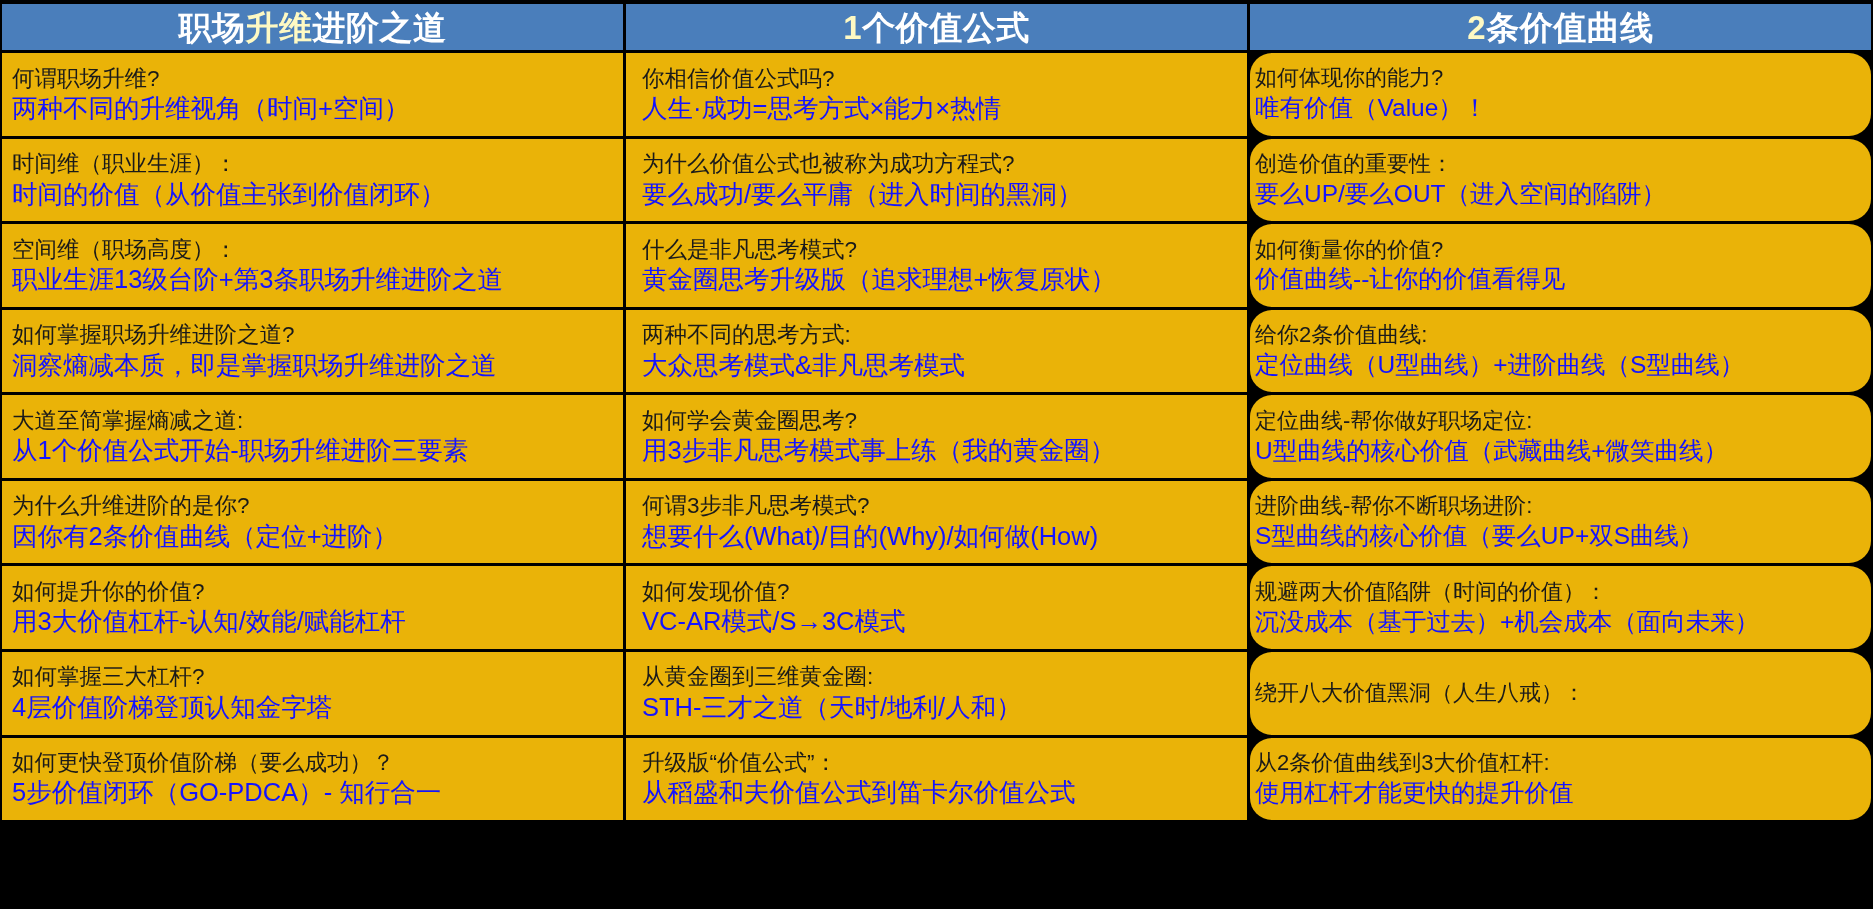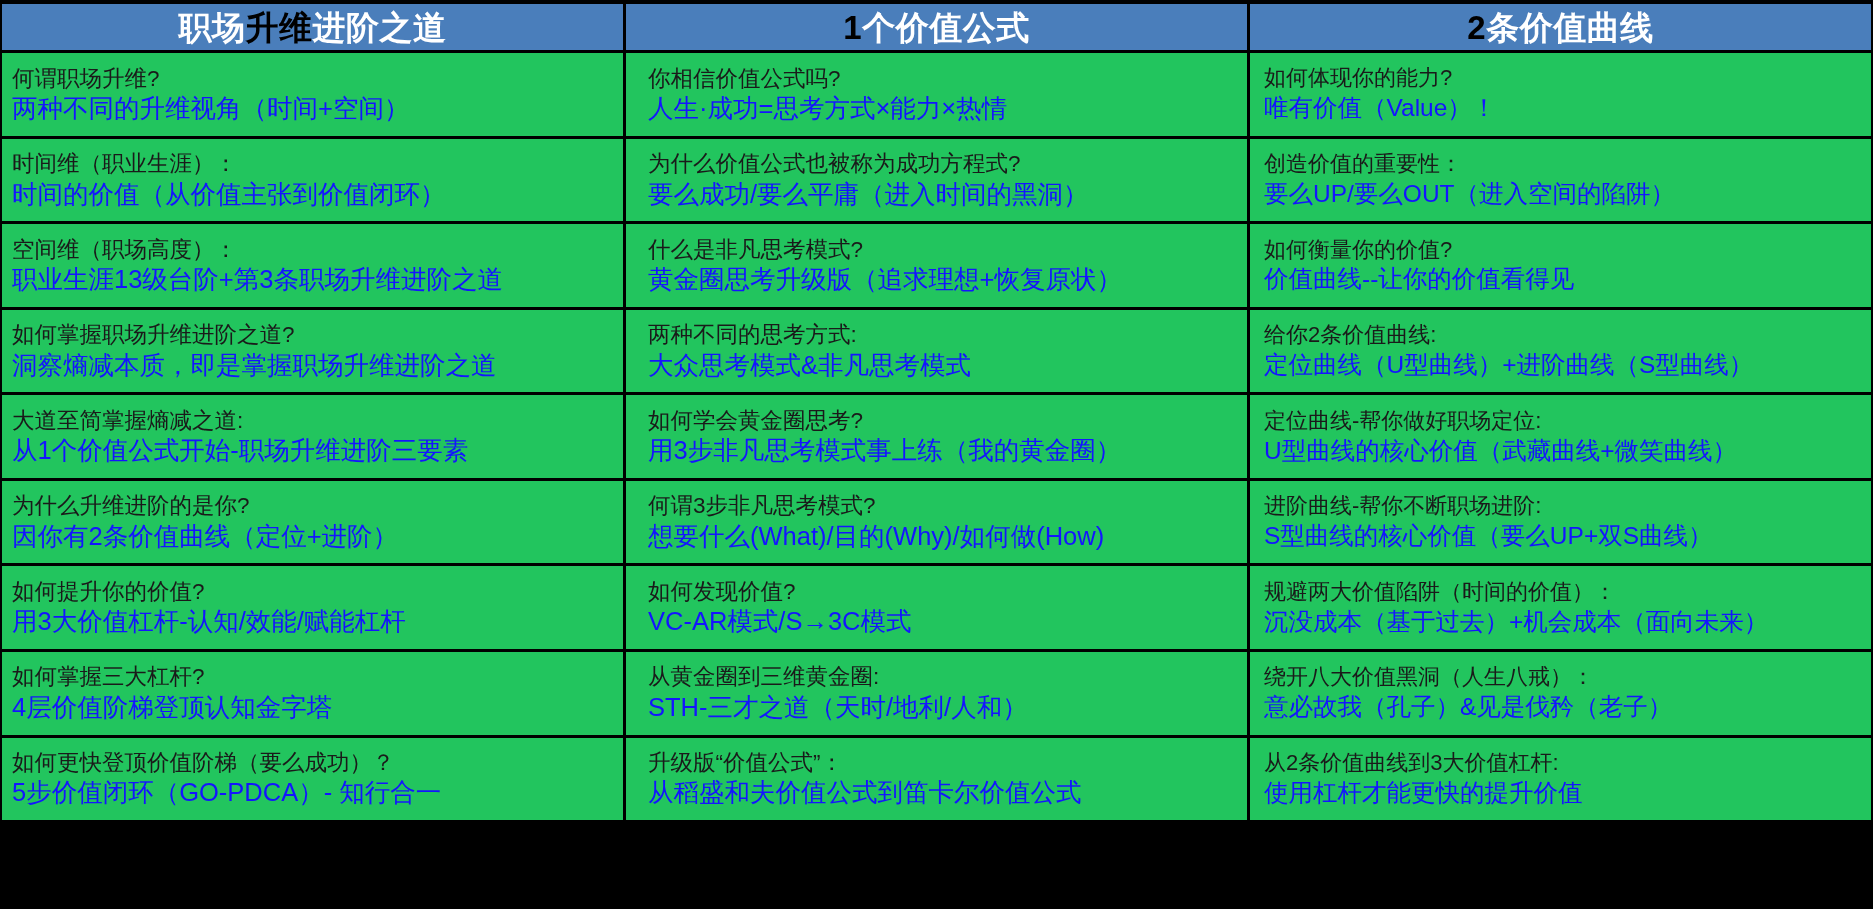--- a/index.html
+++ b/index.html
@@ -43,30 +43,30 @@
     line-height: 1;
     letter-spacing: 0.5px;
     display: flex;
     align-items: center;
     justify-content: center;
     height: 46px;
     flex: 0 0 46px;
     white-space: nowrap;
   }
   .col-header .num {
-    color: #000000;
+    color: #fef9c3;
   }
   .cells {
     display: flex;
     flex-direction: column;
     flex: 1 1 auto;
     gap: 3px;
   }
   .cell {
-    background: #22c55e;
+    background: #eab308;
     flex: 1 1 0;
     min-height: 0;
     display: flex;
     flex-direction: column;
     justify-content: center;
     padding: 2px 8px 2px 10px;
     box-sizing: border-box;
     overflow: hidden;
   }
   .cell .q {
@@ -81,22 +81,22 @@
     color: #1414ff;
     font-size: 25.5px;
     line-height: 1.22;
     font-weight: normal;
     white-space: nowrap;
     overflow: hidden;
     margin-top: 1px;
   }
   
   .col-1 .cell { padding-left: 10px; }
-  .col-2 .cell { padding-left: 22px; }
-  .col-3 .cell { padding-left: 14px; }
+  .col-2 .cell { padding-left: 16px; }
+  .col-3 .cell { padding-left: 5px; border-radius: 22px; }
   .col-3 .cell .q { font-size: 22px; }
   .col-3 .cell .a { font-size: 24.5px; }
 </style>
 </head>
 <body>
 
 <div class="slide">
   <div class="grid">
 
     <div class="column col-1">
@@ -219,21 +219,20 @@
         <div class="cell">
           <div class="q">进阶曲线-帮你不断职场进阶:</div>
           <div class="a">S型曲线的核心价值（要么UP+双S曲线）</div>
         </div>
         <div class="cell">
           <div class="q">规避两大价值陷阱（时间的价值）：</div>
           <div class="a">沉没成本（基于过去）+机会成本（面向未来）</div>
         </div>
         <div class="cell">
           <div class="q">绕开八大价值黑洞（人生八戒）：</div>
-          <div class="a">意必故我（孔子）&amp;见是伐矜（老子）</div>
         </div>
         <div class="cell">
           <div class="q">从2条价值曲线到3大价值杠杆:</div>
           <div class="a">使用杠杆才能更快的提升价值</div>
         </div>
       </div>
     </div>
 
   </div>
 </div>

